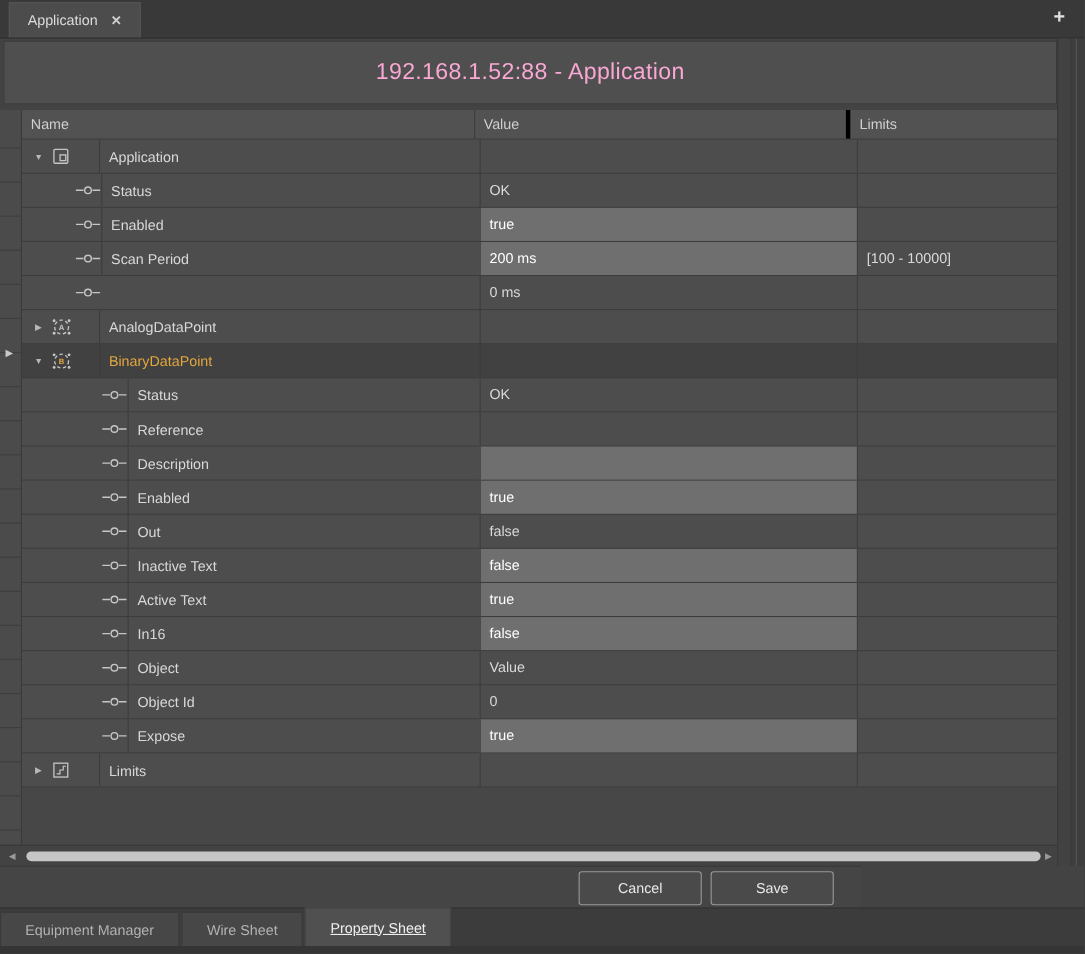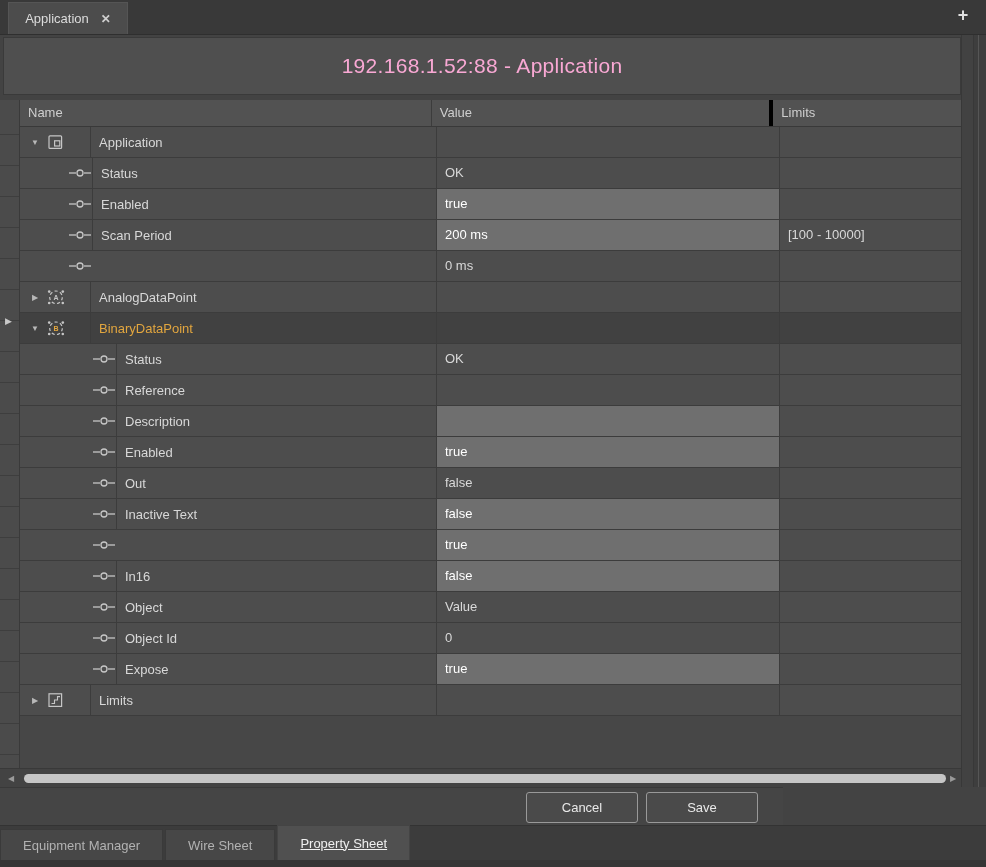--- a/index.html
+++ b/index.html
@@ -365,20 +365,21 @@
     <div class="cell name-cell">
       <span class="indent" style="width: 72px;"></span>
 
       <span class="icon-wrap" style="width: 24px;">
             <svg width="24" height="12" viewBox="0 0 24 12">
       <line x1="1" y1="6" x2="8" y2="6" stroke="#c6c6c6" stroke-width="1.3"></line>
       <circle cx="12" cy="6" r="3" fill="none" stroke="#c6c6c6" stroke-width="1.3"></circle>
       <line x1="16" y1="6" x2="23" y2="6" stroke="#c6c6c6" stroke-width="1.3"></line>
             </svg>
           </span>
+      <span class="name-label">Active Text</span>
     </div>
     <div class="cell value-cell editable">true</div>
     <div class="cell limits-cell"></div>
   </div>
 
   <div class="row">
     <div class="cell name-cell">
       <span class="indent" style="width: 72px;"></span>
 
       <span class="icon-wrap" style="width: 24px;">

